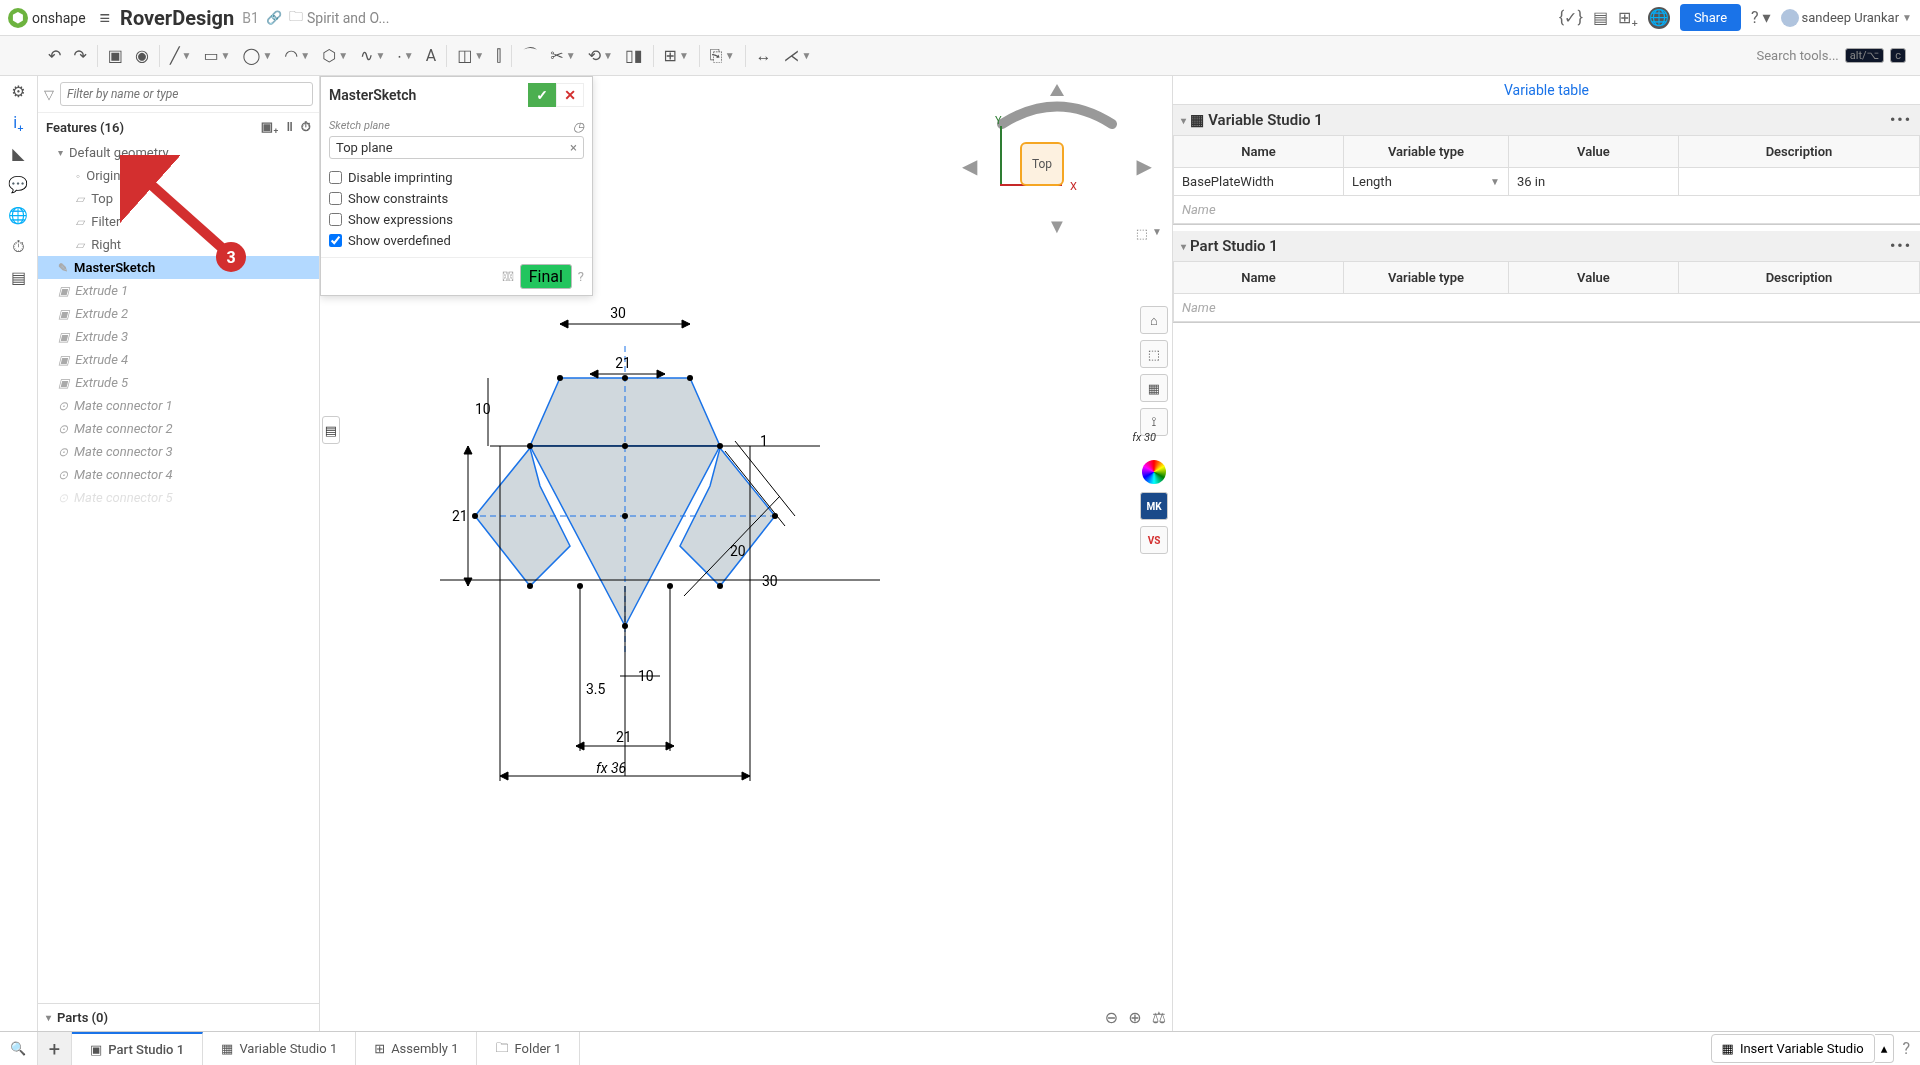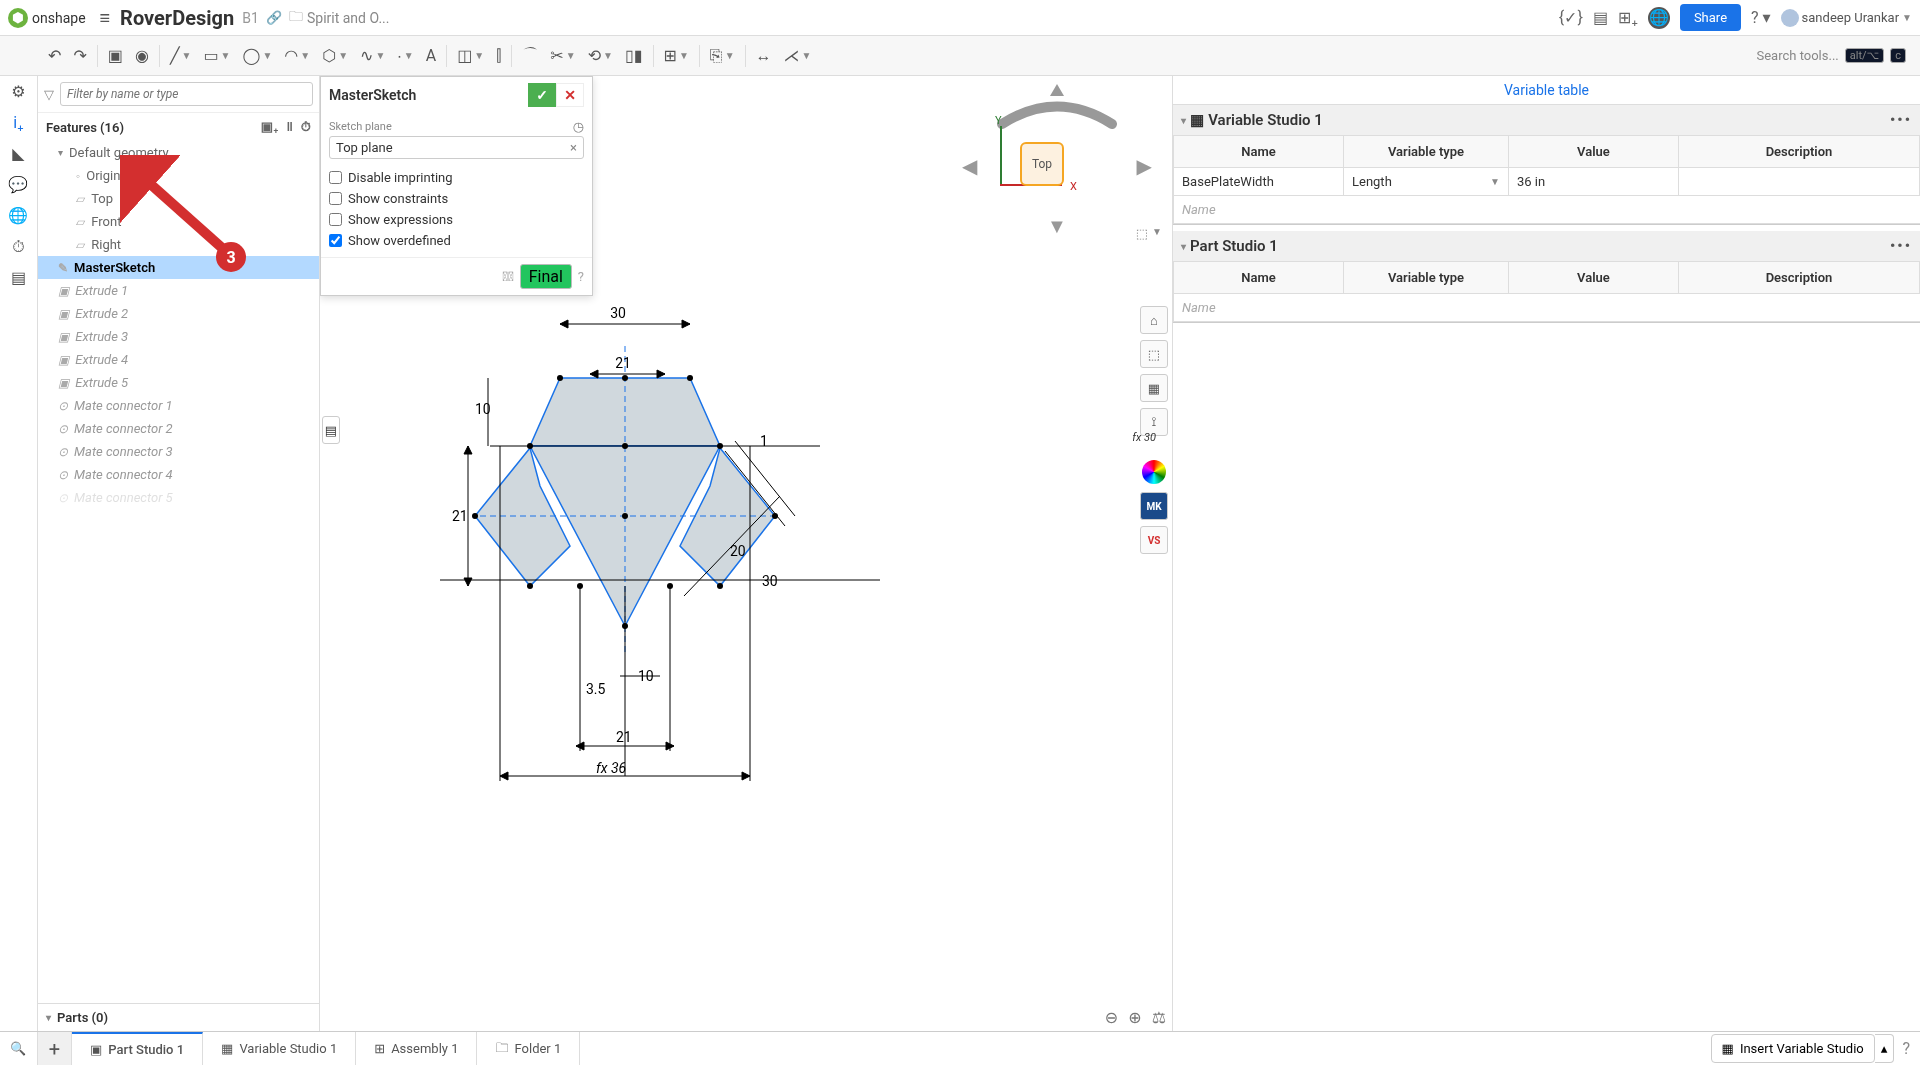--- a/index.html
+++ b/index.html
@@ -215,21 +215,21 @@
       <div class="tree-row indent1">
           <span class="ti">◦</span>
           <span>Origin</span>
         </div>
       <div class="tree-row indent1">
           <span class="ti">▱</span>
           <span>Top</span>
         </div>
       <div class="tree-row indent1">
           <span class="ti">▱</span>
-          <span>Front</span>
+          <span>Filter</span>
         </div>
       <div class="tree-row indent1">
           <span class="ti">▱</span>
           <span>Right</span>
         </div>
       <div class="tree-row sel">
           <span class="ti">✎</span>
           <span>MasterSketch</span>
         </div>
       <div class="tree-row tree-ital">
@@ -283,21 +283,21 @@
 
     <div class="sketch-dialog">
       <div class="sd-title">
         <span>MasterSketch</span>
         <div class="sd-actions">
           <div class="sd-ok">✓</div>
           <div class="sd-cancel">✕</div>
         </div>
       </div>
       <div class="sd-body">
-        <div style="display:flex;align-items:center;">
+        <div style="display:flex;font-style:italic;">
             <div class="sd-label">Sketch plane</div>
         <span class="sd-clock" style="margin-left:auto">◷</span>
           </div>
         <div class="sd-plane">
           <span>Top plane</span>
           <span class="x">×</span>
         </div>
         <label class="sd-check">
             <input type="checkbox" style="">
             <span>Disable imprinting</span>

